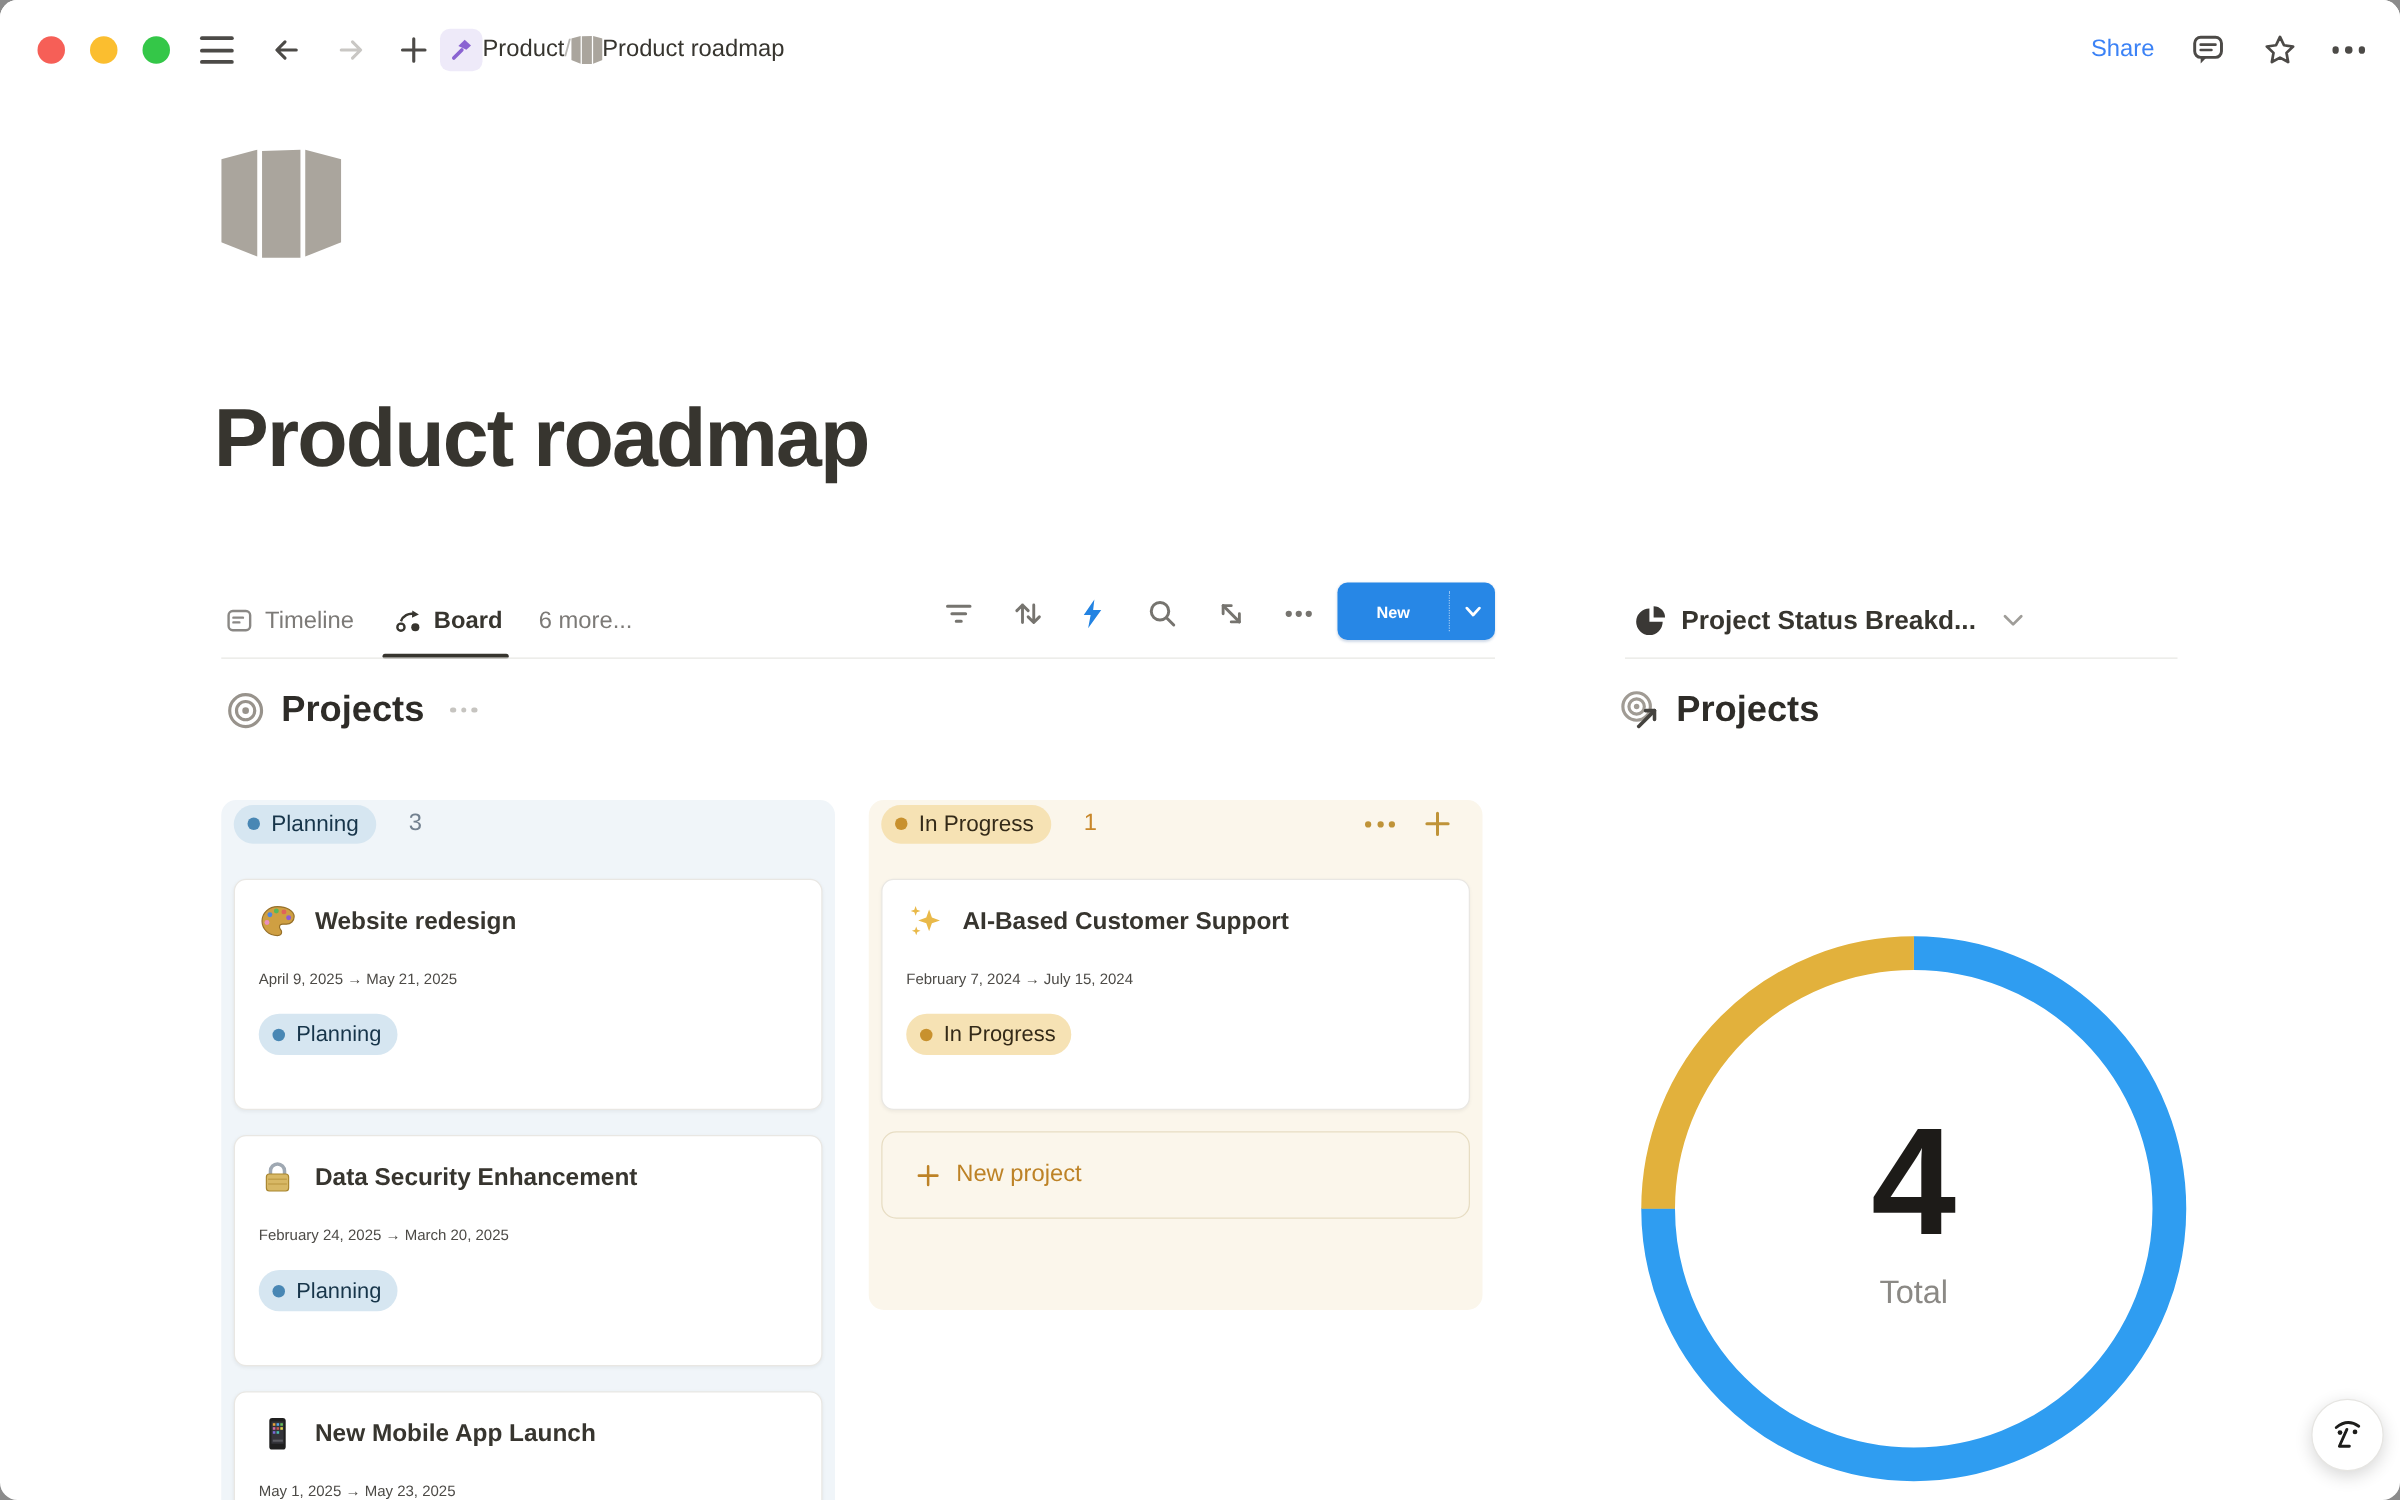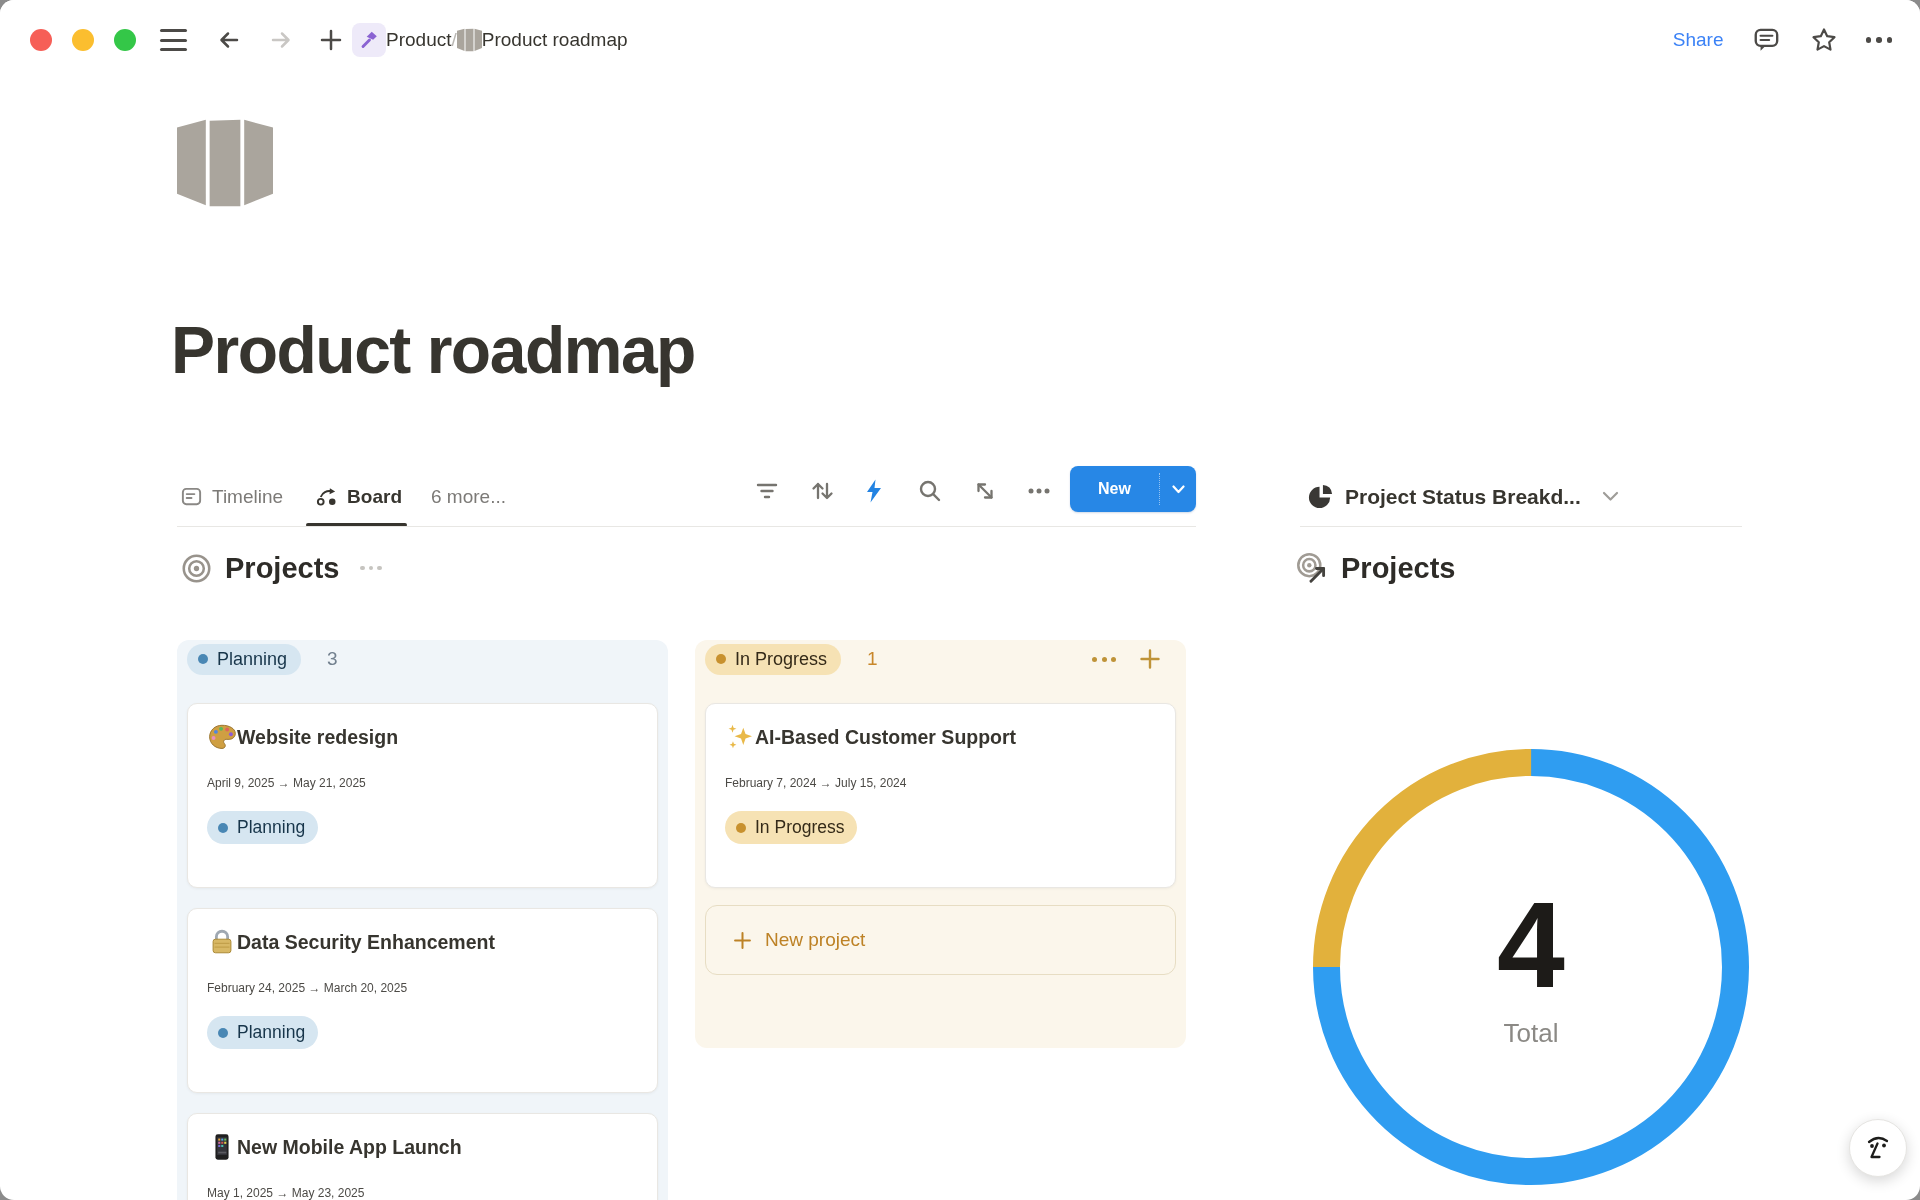--- a/index.html
+++ b/index.html
@@ -30,21 +30,21 @@
   
   .tabs{position:absolute;left:177px;top:466px;height:61px;display:flex;align-items:center;gap:26px;}
   .tab{display:flex;align-items:center;gap:9px;height:100%;position:relative;padding:0 3px;cursor:pointer;}
   .tab .lbl{font-size:19px;color:#7c7a77;font-weight:500;}
   .tab.active .lbl{color:#37352f;font-weight:700;}
   .tab.active::after{content:"";position:absolute;left:-6px;right:-2px;bottom:0;height:4px;background:#37352f;border-radius:3px;}
   .more-lbl{font-size:19px;color:#7c7a77;cursor:pointer;}
   .toolbar-ico{position:absolute;top:477px;width:28px;height:28px;cursor:pointer;}
   .divider{position:absolute;top:526px;height:1px;background:#e8e7e4;}
   .new-btn{position:absolute;left:1070px;top:466px;width:126px;height:46px;border-radius:8px;background:#2787e6;display:flex;align-items:stretch;cursor:pointer;box-shadow:0 1px 2px rgba(20,70,140,.2);}
-  .new-btn .lbl{flex:1;display:flex;align-items:center;justify-content:center;color:#fff;font-size:16px;font-weight:700;}
+  .new-btn .lbl{flex:1;display:flex;align-items:center;justify-content:center;color:#fff;font-size:13px;font-weight:700;}
   .new-btn .vsep{width:0;border-left:1px dotted rgba(255,255,255,.5);margin:7px 0;}
   .new-btn .chev{width:36px;display:flex;align-items:center;justify-content:center;}
   
   .rp-header{position:absolute;left:1307px;top:466px;height:61px;display:flex;align-items:center;gap:11px;cursor:pointer;}
   .rp-title{font-size:21px;font-weight:700;color:#37352f;}
   
   .sec{position:absolute;top:546px;height:44px;display:flex;align-items:center;gap:13px;}
   .sec .t{font-size:29px;font-weight:700;color:#2e2c28;}
   .sec-dots{display:flex;gap:4px;margin-left:8px;cursor:pointer;}
   .sec-dots i{width:4.5px;height:4.5px;border-radius:50%;background:#c6c4c0;display:block;}
@@ -61,21 +61,21 @@
   .pill-yellow .dot{background:#c8912e;}
   .col-count{margin-left:26px;font-size:19px;}
   .count-blue{color:#72808f;}
   .count-amber{color:#c8872a;}
   .col-head .spacer{flex:1;}
   .colhead-dots{display:flex;gap:4.5px;margin-right:22px;cursor:pointer;}
   .colhead-dots i{width:5px;height:5px;border-radius:50%;background:#bf9338;display:block;}
   .colhead-plus{margin-right:14px;cursor:pointer;width:24px;height:24px;}
   .card{margin-top:20px;height:185px;background:#fff;border:1px solid #e9e7e3;border-radius:10px;box-shadow:0 1px 3px rgba(20,20,20,.05);padding:15px 19px;cursor:pointer;}
   .card.first{margin-top:28px;}
-  .card-titlerow{display:flex;align-items:center;margin-top:3px;}
+  .card-titlerow{display:flex;align-items:center;gap:15px;margin-top:3px;}
   .card-title{font-size:19.5px;font-weight:700;color:#37352f;}
   .card-date{margin-top:24px;font-size:12px;color:#4c4a46;}
   .card-badge{margin-top:21px;display:inline-flex;align-items:center;gap:9px;height:33px;border-radius:17px;padding:0 13px 0 11px;font-size:17.5px;}
   .new-project{margin-top:17px;height:70px;border:1.5px solid #e7ddc3;border-radius:12px;display:flex;align-items:center;gap:12px;padding-left:26px;color:#bd8226;font-size:19px;font-weight:500;cursor:pointer;}
   
   .donut{position:absolute;left:1309px;top:745px;width:444px;height:444px;}
   .donut-center{position:absolute;left:1309px;top:884px;width:444px;text-align:center;}
   .donut-value{font-size:122px;font-weight:600;color:#1d1b18;line-height:1;}
   .donut-label{margin-top:12px;font-size:26px;color:#8b8985;}
   

